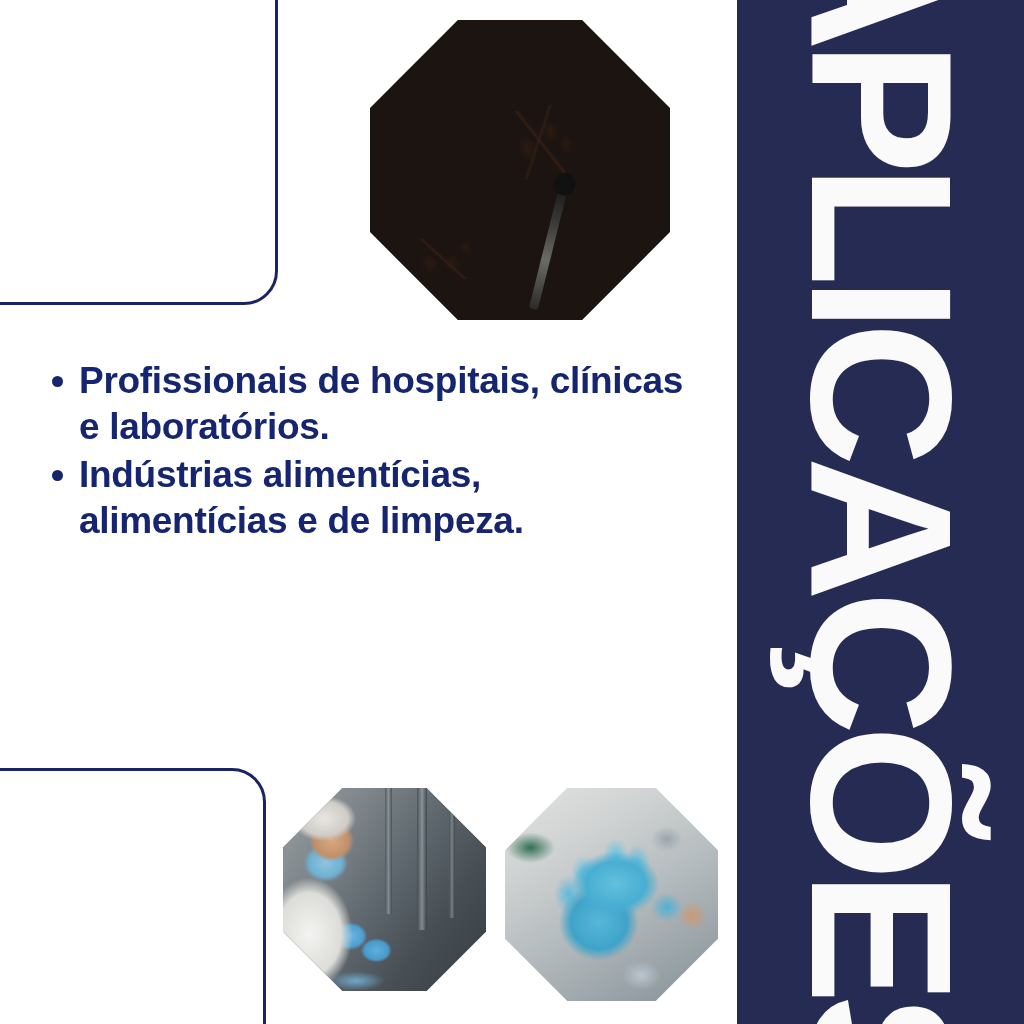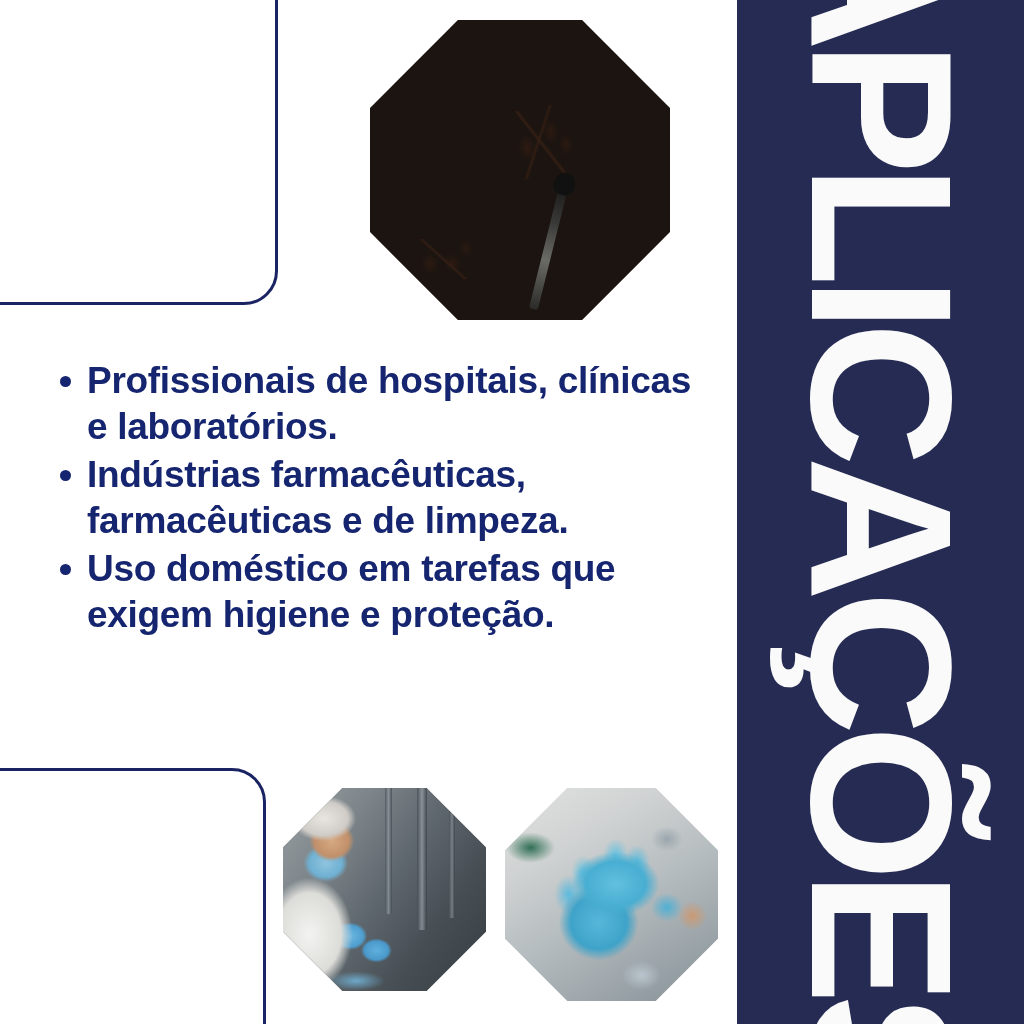--- a/index.html
+++ b/index.html
@@ -178,21 +178,21 @@
       radial-gradient(ellipse 16% 10% at 12% 28%, #2f6f54 0%, rgba(47,111,84,0) 72%),
       radial-gradient(ellipse 10% 8% at 76% 24%, #9aa6ad 0%, rgba(154,166,173,0) 74%),
       radial-gradient(ellipse 12% 9% at 64% 88%, #b9c5ce 0%, rgba(185,197,206,0) 76%),
       linear-gradient(150deg, #e2e3e1 0%, #cfd2d2 28%, #b4bbbe 55%, #9aa3a8 80%, #868f95 100%),
       #b9c0c3;
   }
 
   
   .bullets {
     position:absolute;
-    left:60px;
+    left:52px;
     top:358px;
     width:640px;
   }
   .bullet-row {
     display:flex;
     align-items:flex-start;
     margin-bottom:2px;
   }
   .bullet-dot {
     flex:0 0 auto;
@@ -226,25 +226,21 @@
     <div class="machine"></div>
   </div>
 
   <div class="bullets">
     <div class="bullet-row">
       <span class="bullet-dot"></span>
       <span class="bullet-text">Profissionais de hospitais, clínicas e laboratórios.</span>
     </div>
     <div class="bullet-row">
       <span class="bullet-dot"></span>
-      <span class="bullet-text">Indústrias farmacêuticas, farmacêuticas e de limpeza.</span>
-    </div>
-    <div class="bullet-row">
-      <span class="bullet-dot"></span>
-      <span class="bullet-text">Uso doméstico em tarefas que exigem higiene e proteção.</span>
+      <span class="bullet-text">Indústrias alimentícias, alimentícias e de limpeza.</span>
     </div>
   </div>
 
   <div class="octagon" id="photo-lab">
     <div class="photo"></div>
     <div class="pipe-a"></div>
     <div class="pipe-b"></div>
     <div class="pipe-c"></div>
   </div>
 

